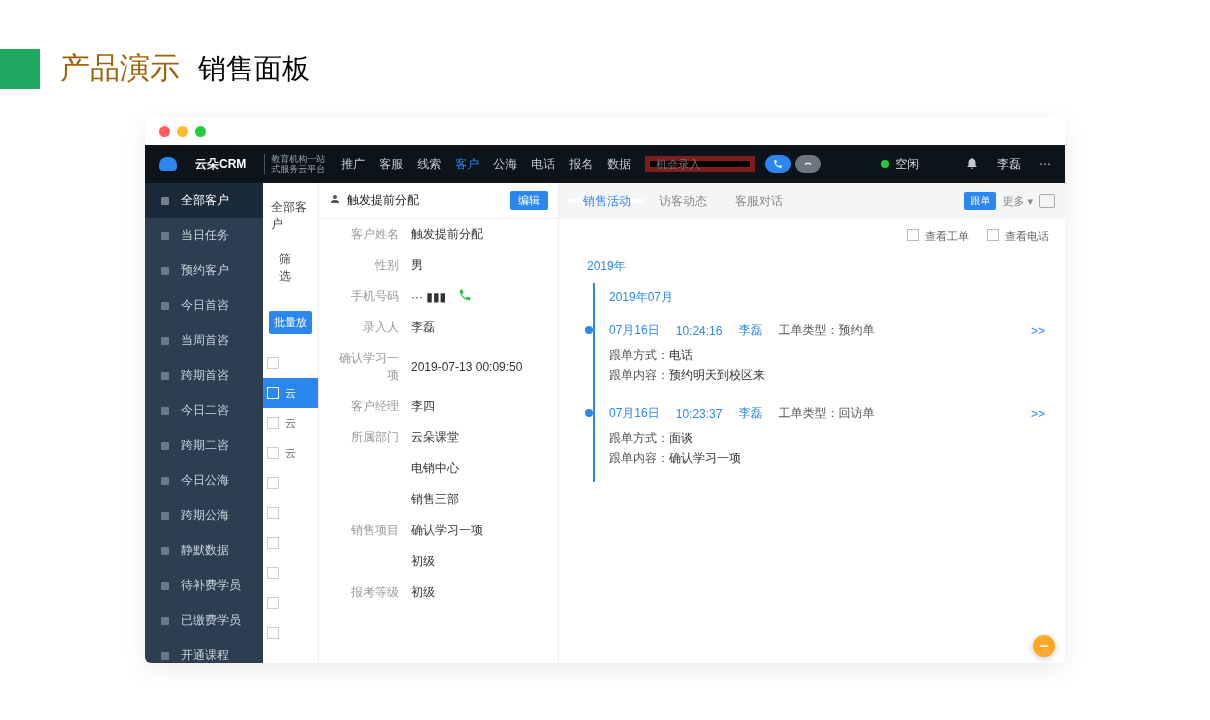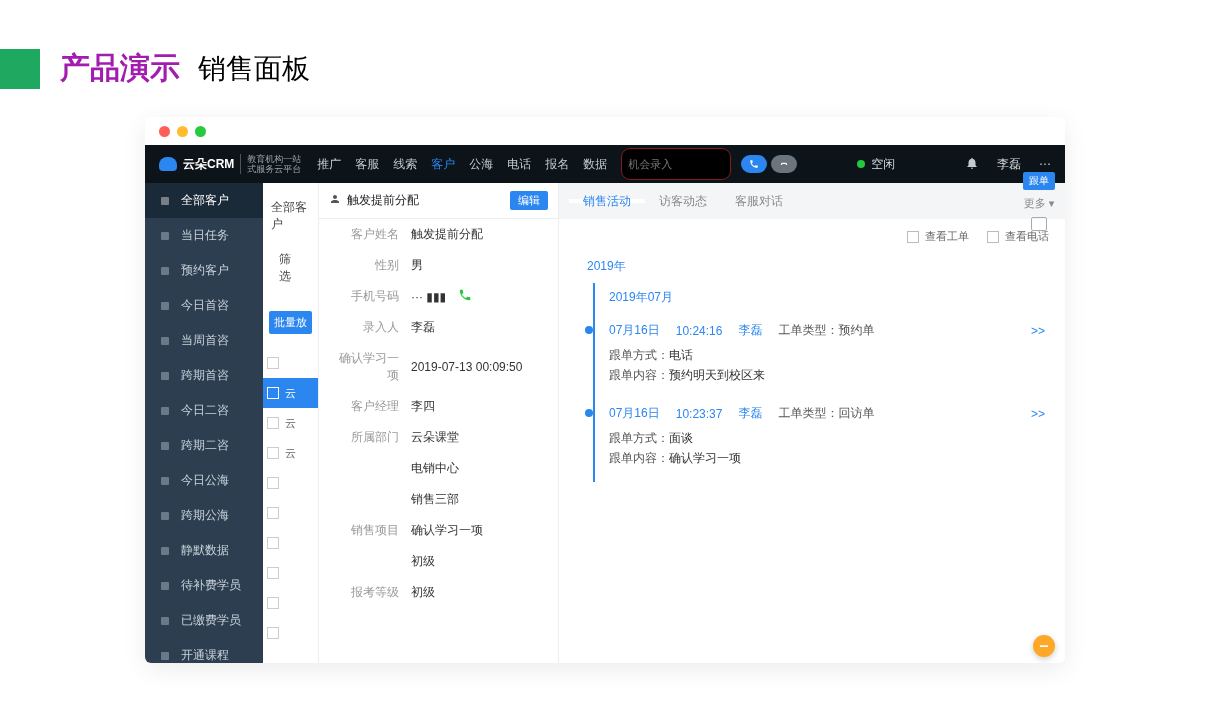--- a/index.html
+++ b/index.html
@@ -1,38 +1,38 @@
 <!DOCTYPE html>
 <html><head>
 <meta charset="utf-8">
 <style>
 * { margin: 0; padding: 0; box-sizing: border-box; font-family: -apple-system, "PingFang SC", "Microsoft YaHei", sans-serif; }
 body { background: #fff; width: 1210px; height: 720px; overflow: hidden; }
 
 .page-header { display: flex; align-items: center; padding: 48px 0 28px 0; }
 .green-block { width: 40px; height: 40px; background: #1fa860; margin-right: 20px; }
-.title-main { font-size: 30px; font-weight: 700; color: #a21caf; margin-right: 18px; }
+.title-main { font-size: 30px; font-weight: 400; color: #a16207; margin-right: 18px; }
 .title-sub { font-size: 28px; color: #000000; }
 
 .app-frame { width: 920px; margin: 0 auto; box-shadow: 0 6px 24px rgba(0,0,0,.08); border-radius: 6px; background: #fff; overflow: hidden; position: relative; }
 .mac-bar { height: 28px; display: flex; align-items: center; padding-left: 14px; gap: 7px; background: #fff; }
 .mac-dot { width: 11px; height: 11px; border-radius: 50%; }
 .mac-red { background: #ff5f56; }
 .mac-yellow { background: #ffbd2e; }
 .mac-green { background: #27c93f; }
 
 .topnav { height: 38px; background: #0c1319; display: flex; align-items: center; color: #d7dde0; font-size: 12px; padding: 0 14px; }
-.logo-area { display: flex; align-items: center; gap: 6px; margin-right: 16px; }
+.logo-area { display: flex; align-items: center; gap: 18px; margin-right: 16px; }
 .logo-cloud { width: 18px; height: 14px; background: #2b86f0; border-radius: 8px 8px 4px 4px; position: relative; }
 .logo-text { color: #fff; font-weight: 600; font-size: 12px; }
 .logo-tag { color: #9aa3a8; font-size: 9px; line-height: 10px; border-left:1px solid #4a555b; padding-left:6px; }
 .navitems { display: flex; gap: 14px; }
 .navitem { color: #c4cbd0; cursor: pointer; }
 .navitem.active { color: #2b86f0; }
-.nav-search { width: 110px; height: 32px; margin-left: 14px; background: #000; border: 1px solid #7f1d1d; border-radius: 9px; display: flex; align-items: center; }
+.nav-search { width: 110px; height: 16px; margin-left: 14px; background: #000; border: 5px solid #7f1d1d; border-radius: 0; display: flex; align-items: center; }
 .nav-search input { flex: 1; background: transparent; border: none; color: #fff; font-size: 11px; padding: 0 6px; outline: none; }
 .call-pill { margin-left: 10px; display: flex; gap: 4px; }
 .call-btn { width: 26px; height: 18px; border-radius: 10px; display: flex; align-items: center; justify-content: center; font-size: 10px; }
 .call-blue { background: #2b86f0; color: #fff; }
 .call-gray { background: #6c757d; color: #fff; }
 .status { margin-left: 60px; display: flex; align-items: center; gap: 6px; color: #d7dde0; }
 .status-dot { width: 8px; height: 8px; border-radius: 50%; background: #22c93f; }
 .nav-right { margin-left: auto; display: flex; align-items: center; gap: 18px; }
 .bell-icon svg { width: 14px; height: 14px; fill: #c4cbd0; }
 .user-name { color: #d7dde0; }
@@ -59,27 +59,27 @@
 .edit-btn { background: #2b86f0; color: #fff; font-size: 11px; padding: 2px 8px; border-radius: 2px; cursor: pointer; }
 .field-row { display: flex; padding: 7px 10px; align-items: center; }
 .field-label { width: 70px; text-align: right; color: #999; margin-right: 12px; }
 .field-value { color: #333; }
 .phone-icon { color: #22c93f; margin-left: 12px; font-size: 14px; }
 
 .activity-panel { flex: 1; display: flex; flex-direction: column; }
 .act-tabs { display: flex; align-items: center; background: #f4f5f6; height: 36px; font-size: 12px; padding: 16px 10px; }
 .act-tab { padding: 0 14px; height: 100%; display: flex; align-items: center; color: #888; cursor: pointer; }
 .act-tab.active { background: #fff; color: #2b86f0; }
-.act-tab-right { margin-left: auto; display: flex; align-items: center; gap: 6px; flex-direction: column; }
+.act-tab-right { margin-left: auto; display: flex; align-items: center; gap: 6px; }
 .chip { background: #2b86f0; color: #fff; font-size: 10px; padding: 2px 6px; border-radius: 2px; }
 .more-link { color: #888; font-size: 11px; cursor: pointer; }
 .panel-icon { width: 16px; height: 14px; border: 1px solid #aaa; border-radius: 2px; }
 
 .act-opts { display: flex; justify-content: flex-end; gap: 18px; padding: 10px 16px; font-size: 11px; color: #666; }
-.chk { display: flex; align-items: center; gap: 6px; }
+.chk { display: flex; gap: 6px; }
 .chk-box { width: 12px; height: 12px; border: 1px solid #bbb; }
 
 .timeline { padding: 0 20px; font-size: 12px; }
 .year { color: #2b86f0; margin: 4px 0 8px 8px; }
 .tl { border-left: 2px solid #2b86f0; margin-left: 14px; padding-left: 14px; position: relative; }
 .month { color: #2b86f0; padding: 6px 0 10px; position: relative; }
 .entry { position: relative; padding: 6px 0 14px; }
 .entry::before { content: ""; position: absolute; left: -24px; top: 10px; width: 8px; height: 8px; background: #2b86f0; border-radius: 50%; }
 .entry-head { display: flex; gap: 16px; align-items: center; }
 .e-date, .e-time, .e-user { color: #2b86f0; }

